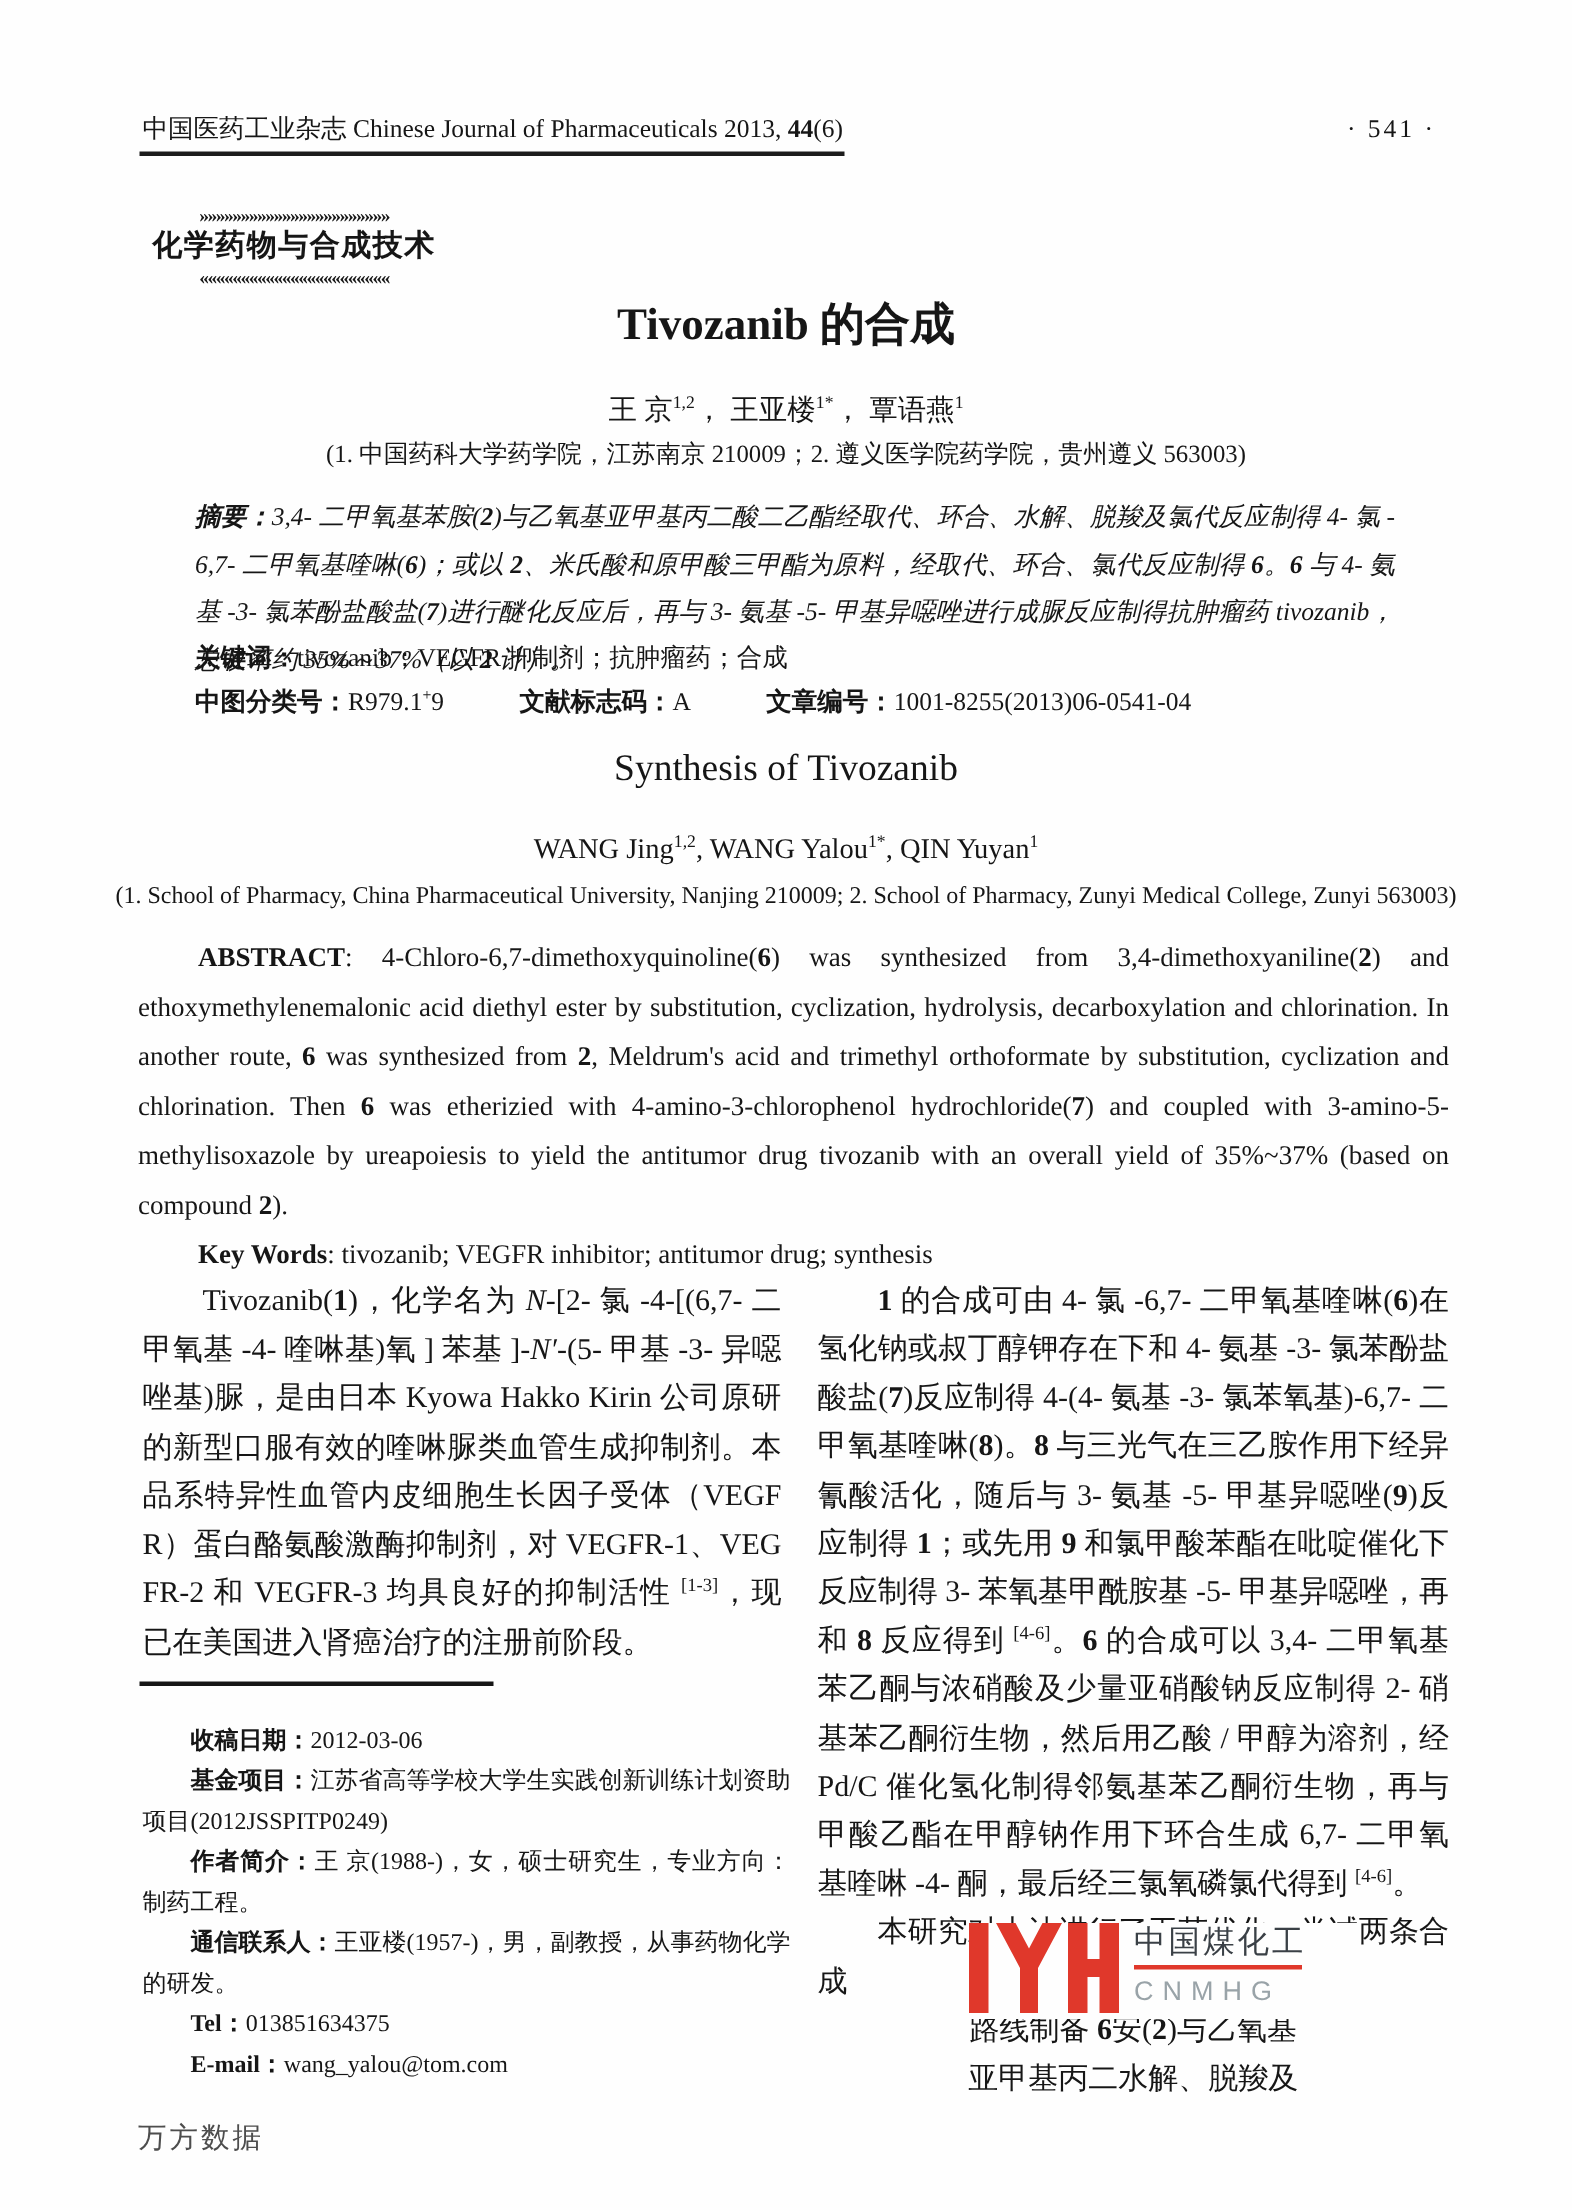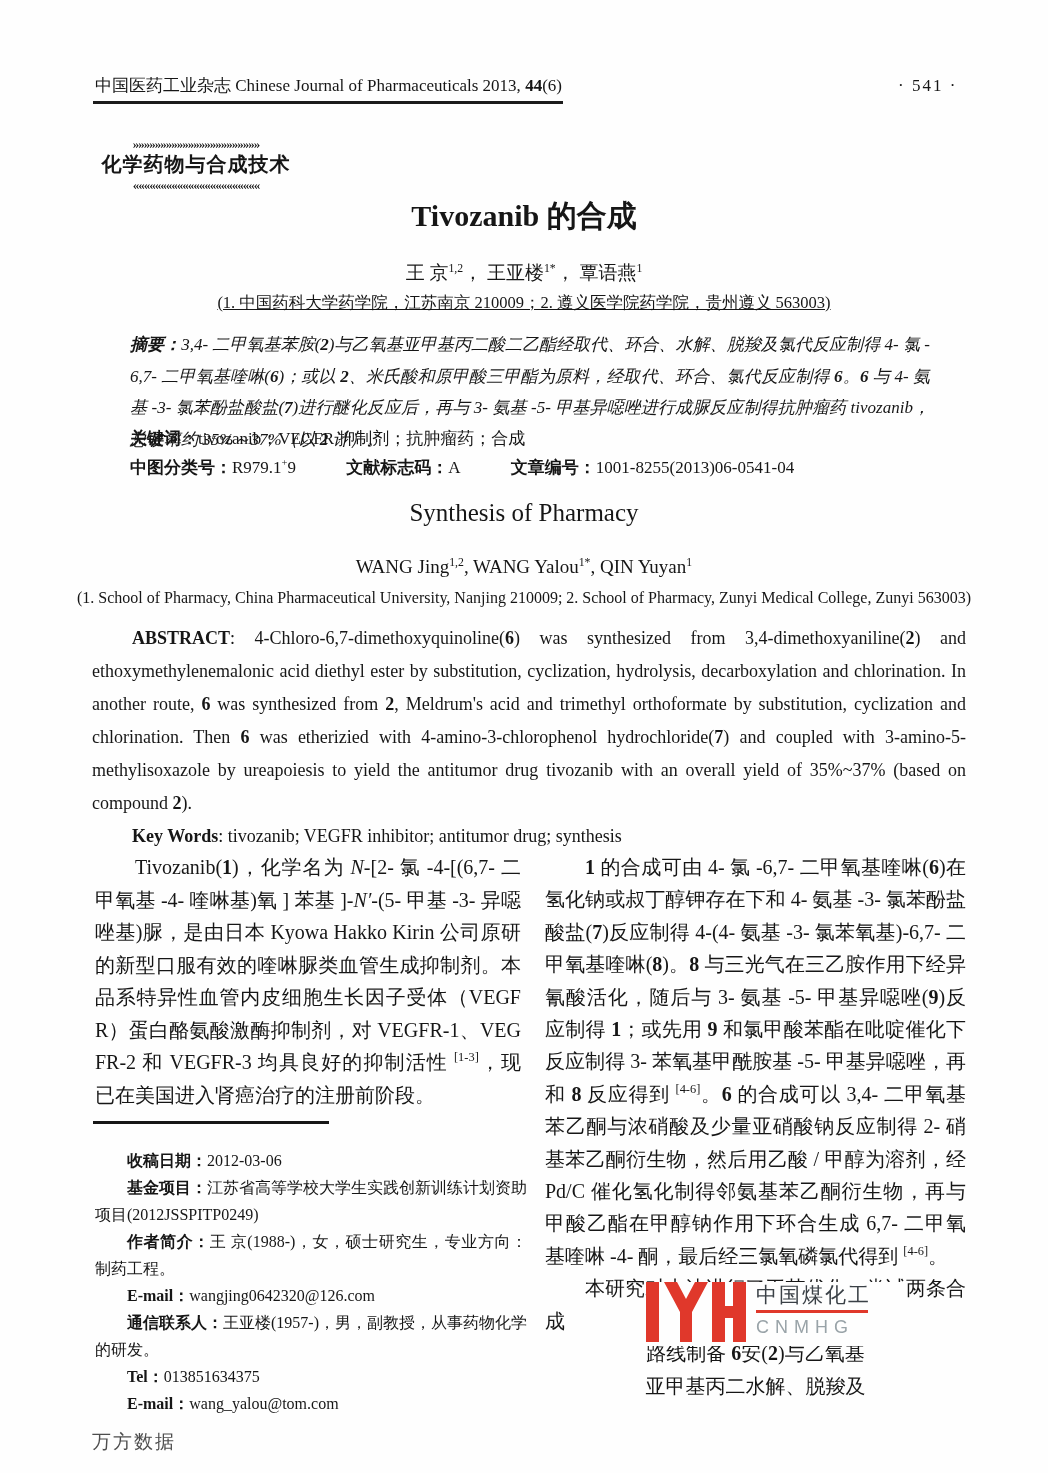--- a/index.html
+++ b/index.html
@@ -15,21 +15,21 @@
   .journal-line{left:95px;top:74px;font-size:17px;white-space:nowrap;}
   .header-rule{left:93px;top:101px;width:470px;height:2.5px;background:#1c1c1c;}
   .page-number{left:898px;top:76px;font-size:17px;letter-spacing:2px;white-space:nowrap;}
   
   .badge{left:88px;top:137px;width:216px;text-align:center;line-height:1;}
   .badge .arrows{font-size:13px;font-weight:bold;letter-spacing:-1px;white-space:nowrap;overflow:hidden;height:14px;}
   .badge .blabel{font-size:20px;font-weight:bold;letter-spacing:1px;padding:3px 0 4px 0;}
   
   .title-cn{top:196px;font-size:30px;font-weight:bold;}
   .authors-cn{top:260px;font-size:19px;}
-  .affil-cn{top:292px;font-size:16.5px;text-decoration:underline;}
+  .affil-cn{top:292px;font-size:16.5px;}
   .abstract-cn{left:130px;top:329px;width:800px;font-size:17px;line-height:31.5px;text-align:justify;word-break:break-all;font-style:italic;}
   .keywords-cn{left:130px;top:427px;font-size:17px;white-space:nowrap;}
   .meta-line{left:130px;top:456px;font-size:17px;white-space:nowrap;}
   .meta-line .grp{margin-right:46px;}
   .b{font-weight:bold;}
   .title-en{top:499px;font-size:25px;}
   .authors-en{top:556px;font-size:19px;}
   .affil-en{top:589px;font-size:16px;}
   .en-block{left:92px;top:622px;width:874px;font-size:18px;line-height:33px;text-align:justify;}
   .en-block p{margin:0;text-indent:40px;}
@@ -43,21 +43,21 @@
   .footnote-rule{left:93px;top:1121px;width:236px;height:2.5px;background:#161616;}
   .footnote{left:95px;top:1131px;width:432px;font-size:16px;line-height:27px;text-align:justify;word-break:break-all;margin-top:16px;}
   .footnote p{margin:0;text-indent:2em;}
   
   .watermark{left:646px;top:1282px;width:260px;height:64px;display:flex;align-items:flex-start;background:#fefefe;}
   .wm-right{margin-left:10px;display:flex;flex-direction:column;align-items:flex-start;}
   .wm-cn{font-size:21px;color:#3a4046;letter-spacing:2px;font-family:"Liberation Sans","DejaVu Sans",sans-serif;line-height:26px;}
   .wm-underline{width:112px;height:3px;background:#e0382b;margin:2px 0 3px 0;}
   .wm-en{font-size:18px;color:#99a3a8;letter-spacing:6px;font-family:"Liberation Sans","DejaVu Sans",sans-serif;line-height:22px;}
   
-  .wanfang{left:92px;top:1412px;font-size:19px;color:#4d4d4d;letter-spacing:2px;margin-top:17px;}
+  .wanfang{left:92px;top:1412px;font-size:19px;color:#4d4d4d;letter-spacing:2px;}
 </style>
 </head>
 <body>
 
 <div class="abs journal-line"><span>中国医药工业杂志  Chinese Journal of  Pharmaceuticals 2013, </span><span style="font-weight: bold;">44</span><span>(6)</span></div>
 <div class="abs header-rule"></div>
 <div class="abs page-number">· 541 ·</div>
 
 <div class="abs badge">
   <div class="arrows">»»»»»»»»»»»»»»»»»»»»»»»</div>
@@ -78,21 +78,21 @@
 </div>
 <div class="abs keywords-cn">
   <span class="b">关键词：</span><span>tivozanib；VEGFR 抑制剂；抗肿瘤药；合成</span>
 </div>
 <div class="abs meta-line">
   <span class="grp"><span class="b">中图分类号：</span><span><span>R979.1</span><sup>+</sup><span>9</span></span></span>
   <span class="grp"><span class="b">文献标志码：</span><span>A</span></span>
   <span><span class="b">文章编号：</span><span>1001-8255(2013)06-0541-04</span></span>
 </div>
 
-<div class="abs center title-en">Synthesis of Pharmacy</div>
+<div class="abs center title-en">Synthesis of Tivozanib</div>
 <div class="abs center authors-en">
   <span><span>WANG Jing</span><sup>1,2</sup><span>, </span></span>
   <span><span>WANG Yalou</span><sup>1*</sup><span>, </span></span>
   <span><span>QIN Yuyan</span><sup>1</sup><span></span></span>
 </div>
 <div class="abs center affil-en">(1. School of Pharmacy, China Pharmaceutical University, Nanjing 210009; 2. School of Pharmacy, Zunyi Medical College, Zunyi 563003)</div>
 
 <div class="abs en-block">
   <p><span style="font-weight: bold;">ABSTRACT</span><span>: 4-Chloro-6,7-dimethoxyquinoline(</span><span style="font-weight: bold;">6</span><span>) was synthesized from 3,4-dimethoxyaniline(</span><span style="font-weight: bold;">2</span><span>) and ethoxymethylenemalonic acid diethyl ester by substitution, cyclization, hydrolysis, decarboxylation and chlorination. In another route, </span><span style="font-weight: bold;">6</span><span> was synthesized from </span><span style="font-weight: bold;">2</span><span>, Meldrum's acid and trimethyl orthoformate by substitution, cyclization and chlorination. Then </span><span style="font-weight: bold;">6</span><span> was etherizied with 4-amino-3-chlorophenol hydrochloride(</span><span style="font-weight: bold;">7</span><span>) and coupled with 3-amino-5-methylisoxazole by ureapoiesis to yield the antitumor drug tivozanib with an overall yield of 35%~37% (based on compound </span><span style="font-weight: bold;">2</span><span>).</span></p>
   <p><span style="font-weight: bold;">Key Words</span><span>: tivozanib; VEGFR inhibitor; antitumor drug; synthesis</span></p>
@@ -113,21 +113,20 @@
     <span><span>亚甲基丙二</span></span>
     <span><span>水解、脱羧及</span></span>
   </div>
 </div>
 
 <div class="abs footnote-rule"></div>
 <div class="abs footnote">
   <p><span style="font-weight: bold;">收稿日期：</span><span>2012-03-06</span></p>
   <p><span style="font-weight: bold;">基金项目：</span><span>江苏省高等学校大学生实践创新训练计划资助项目(2012JSSPITP0249)</span></p>
   <p><span style="font-weight: bold;">作者简介：</span><span>王  京(1988-)，女，硕士研究生，专业方向：制药工程。</span></p>
-  <p><span style="font-weight: bold;">E-mail：</span><span>wangjing0642320@126.com</span></p>
   <p><span style="font-weight: bold;">通信联系人：</span><span>王亚楼(1957-)，男，副教授，从事药物化学的研发。</span></p>
   <p><span style="font-weight: bold;">Tel：</span><span>013851634375</span></p>
   <p><span style="font-weight: bold;">E-mail：</span><span>wang_yalou@tom.com</span></p>
 </div>
 
 <div class="abs watermark">
   <span>
     <svg width="100" height="60" viewBox="0 0 100 60" xmlns="http://www.w3.org/2000/svg">
       <rect x="0" y="0" width="13" height="60" fill="#e0382b"></rect>
       <polygon points="18,0 31,0 40,17 49,0 62,0 46,30 46,60 34,60 34,30" fill="#e0382b"></polygon>

